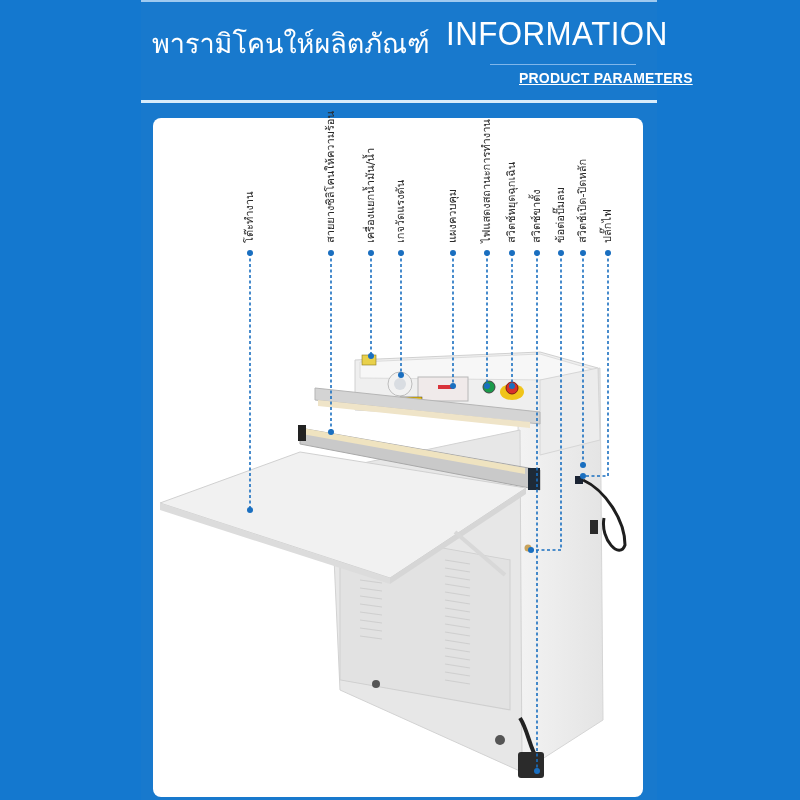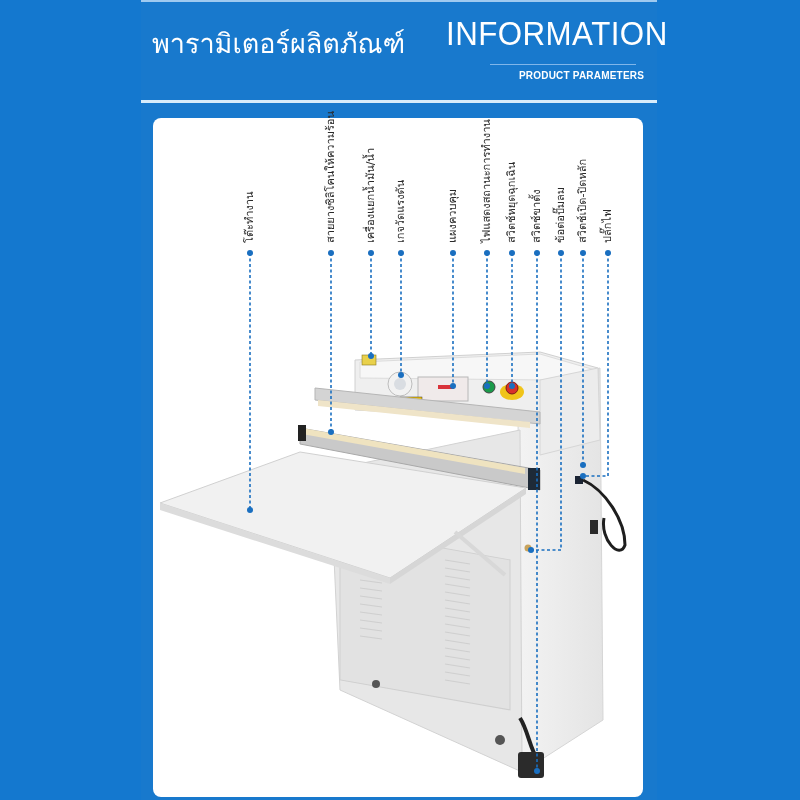--- a/index.html
+++ b/index.html
@@ -2,33 +2,33 @@
 <html><head>
 <meta charset="utf-8">
 <style>
   html, body { margin:0; padding:0; }
   body { width:800px; height:800px; background:#1478cf; position:relative; overflow:hidden; font-family:"DejaVu Sans", sans-serif; }
   .top-strip { position:absolute; left:141px; top:0; width:516px; height:2px; background:#9fcaf0; }
   .center-panel { position:absolute; left:141px; top:0; width:516px; height:800px; background:#1879cd; }
   .header-title-th { position:absolute; left:152px; top:22px; font-size:27px; color:#ffffff; font-family:"DejaVu Sans", sans-serif; letter-spacing:0px; white-space:nowrap; }
   .header-title-en { position:absolute; left:446px; top:14px; font-size:34px; color:#ffffff; font-family:"Liberation Sans", sans-serif; font-weight:normal; letter-spacing:0.5px; transform:scaleX(0.92); transform-origin:left top; white-space:nowrap; }
   .header-rule { position:absolute; left:490px; top:64px; width:146px; height:1px; background:#7fb6ea; }
-  .header-sub { position:absolute; left:519px; top:70px; font-size:10px; color:#ffffff; font-family:"Liberation Sans", sans-serif; font-weight:bold; letter-spacing:0.2px; white-space:nowrap; }
+  .header-sub { position:absolute; left:519px; top:70px; font-size:14px; color:#ffffff; font-family:"Liberation Sans", sans-serif; font-weight:bold; letter-spacing:0.2px; white-space:nowrap;text-decoration:underline; }
   .header-divider { position:absolute; left:141px; top:100px; width:516px; height:3px; background:#d8ecfb; }
   .card { position:absolute; left:153px; top:118px; width:490px; height:679px; background:#ffffff; border-radius:8px; overflow:hidden; }
   .label { position:absolute; font-size:11px; color:#2a2a2a; white-space:nowrap; transform-origin:left bottom; transform:rotate(-90deg); font-family:"DejaVu Sans", sans-serif; line-height:12px; }
   svg.scene { position:absolute; left:0; top:0; }
 </style>
 </head>
 <body>
 
 <div class="center-panel"></div>
 <div class="top-strip"></div>
 
-<div class="header-title-th">พารามิเตอร์ผลิตภัณฑ์</div>
+<div class="header-title-th">พารามิโคนให์ผลิตภัณฑ์</div>
 <div class="header-title-en">INFORMATION</div>
 <div class="header-rule"></div>
 <div class="header-sub">PRODUCT PARAMETERS</div>
 <div class="header-divider"></div>
 
 <div class="card"></div>
 
 <svg class="scene" width="800" height="800" viewBox="0 0 800 800">
   <defs>
     <linearGradient id="bodyG" x1="0" x2="1" y1="0" y2="0">

